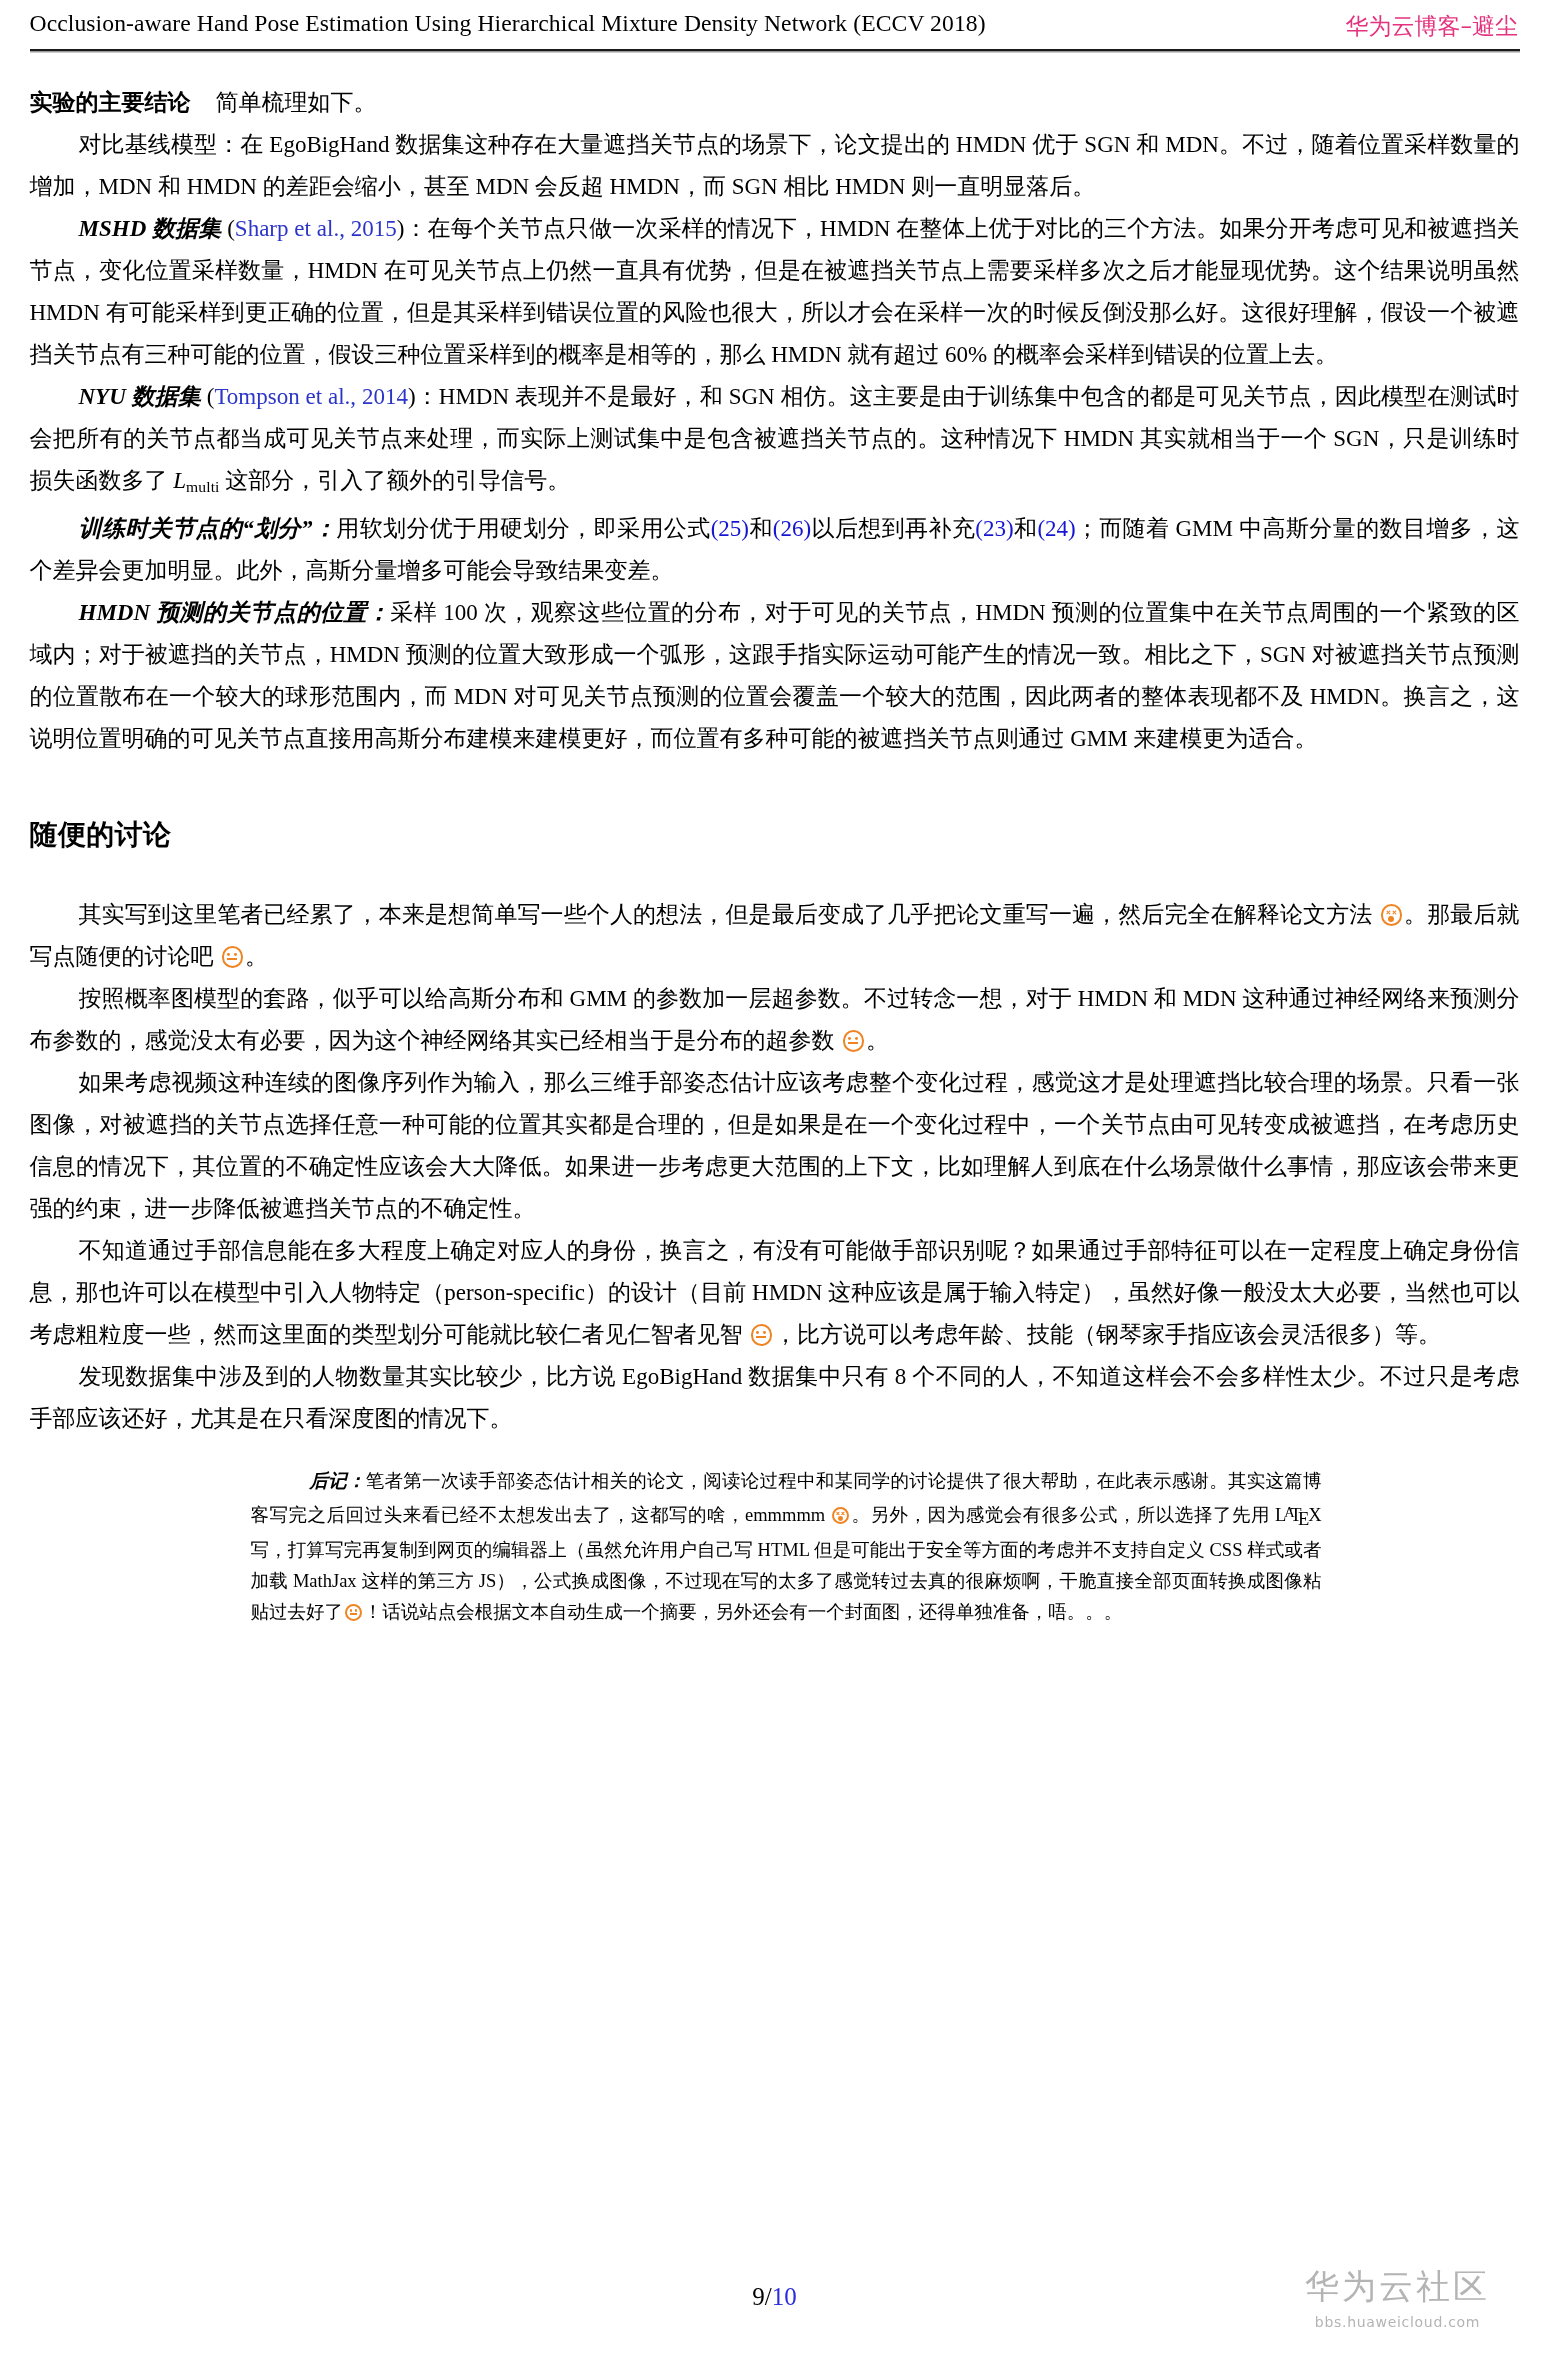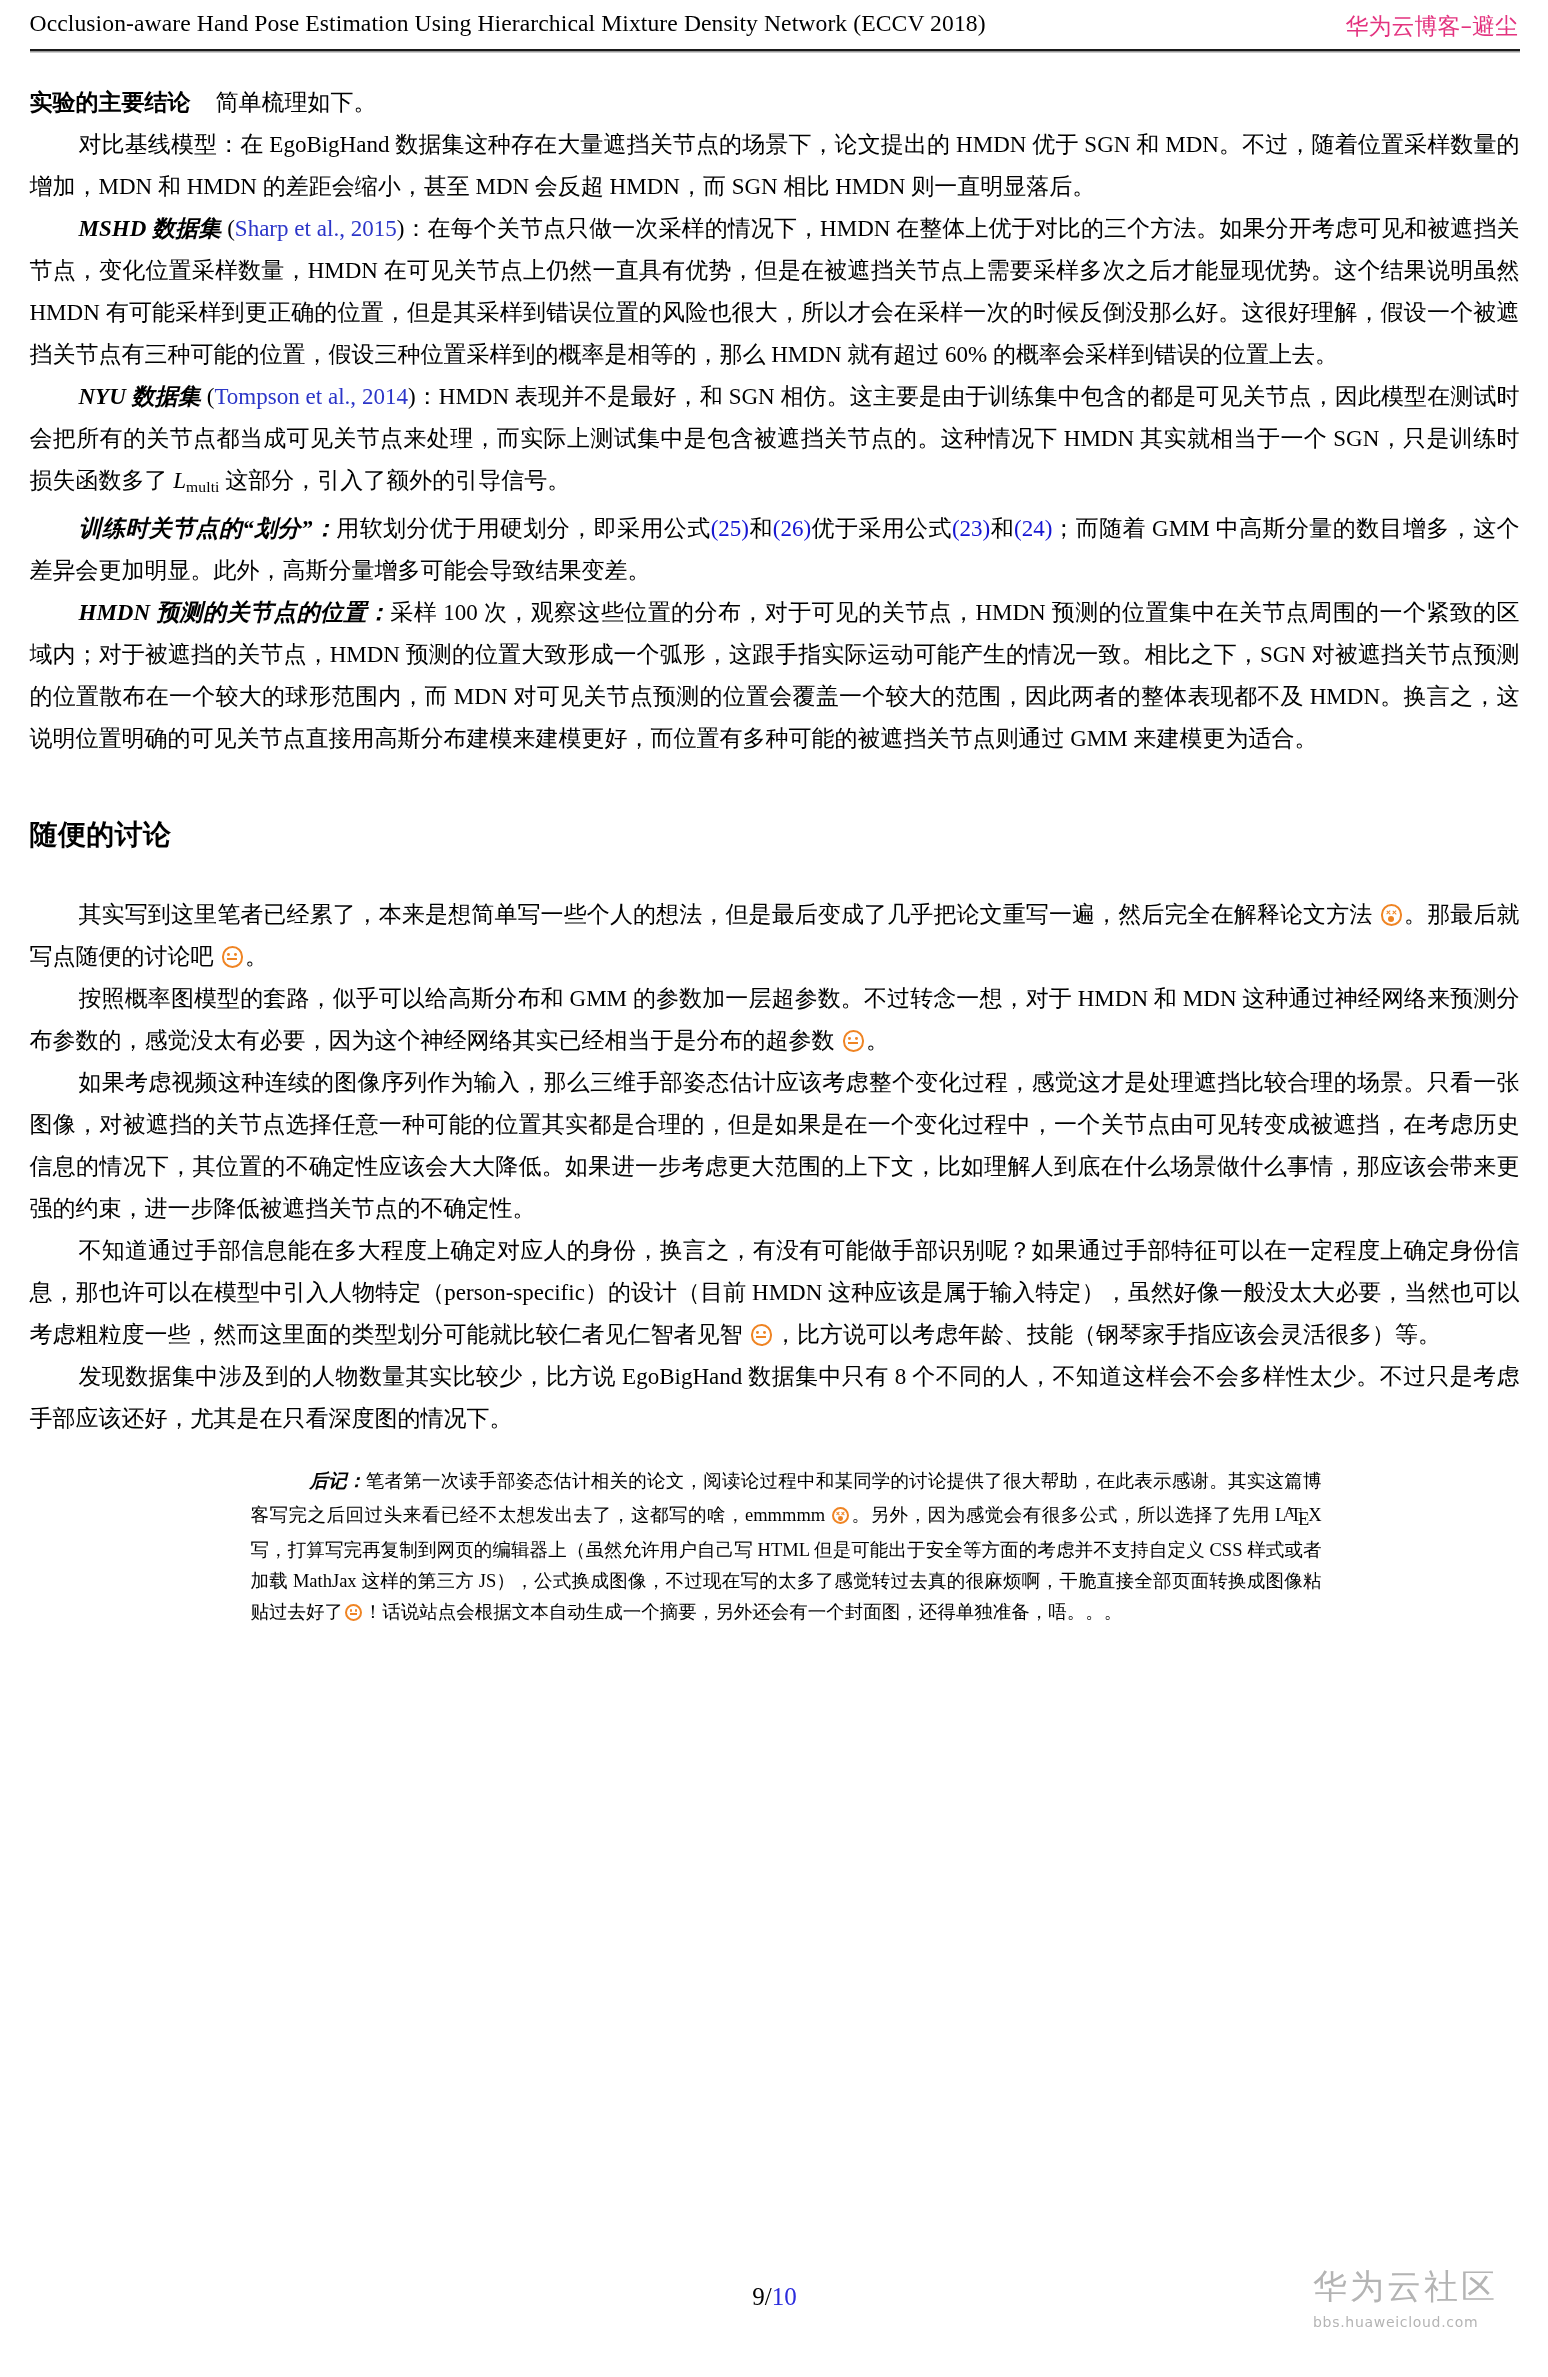--- a/index.html
+++ b/index.html
@@ -178,22 +178,23 @@
     bottom: 66px;
     text-align: center;
     font-size: 25px;
     color: #000;
   }
   .folio .cur { color: #000; }
   .folio .tot { color: #2b2bdd; }
 
   .watermark {
     position: absolute;
-    right: 51px;
+    right: 59px;
     bottom: 47px;
+    text-align: center;
     color: #b4b4b4;
     user-select: none;
   }
   .watermark .wm-main {
     font-size: 34px;
     letter-spacing: 3px;
     font-family: "DejaVu Sans", "Liberation Sans", sans-serif;
     line-height: 40px;
   }
   .watermark .wm-sub {
@@ -217,21 +218,21 @@
   <div class="column">
 
     <p><span class="lead">实验的主要结论</span><span class="lead-gap"></span><span>简单梳理如下。</span></p>
 
     <p class="indent">对比基线模型：在 EgoBigHand 数据集这种存在大量遮挡关节点的场景下，论文提出的 HMDN 优于 SGN 和 MDN。不过，随着位置采样数量的增加，MDN 和 HMDN 的差距会缩小，甚至 MDN 会反超 HMDN，而 SGN 相比 HMDN 则一直明显落后。</p>
 
     <p class="indent"><span class="italic-lead">MSHD 数据集</span><span> (</span><span class="cite">Sharp et al., 2015</span><span>)：</span><span>在每个关节点只做一次采样的情况下，HMDN 在整体上优于对比的三个方法。如果分开考虑可见和被遮挡关节点，变化位置采样数量，HMDN 在可见关节点上仍然一直具有优势，但是在被遮挡关节点上需要采样多次之后才能显现优势。这个结果说明虽然 HMDN 有可能采样到更正确的位置，但是其采样到错误位置的风险也很大，所以才会在采样一次的时候反倒没那么好。这很好理解，假设一个被遮挡关节点有三种可能的位置，假设三种位置采样到的概率是相等的，那么 HMDN 就有超过 60% 的概率会采样到错误的位置上去。</span></p>
 
     <p class="indent"><span class="italic-lead">NYU 数据集</span><span> (</span><span class="cite">Tompson et al., 2014</span><span>)：</span><span>HMDN 表现并不是最好，和 SGN 相仿。这主要是由于训练集中包含的都是可见关节点，因此模型在测试时会把所有的关节点都当成可见关节点来处理，而实际上测试集中是包含被遮挡关节点的。这种情况下 HMDN 其实就相当于一个 SGN，只是训练时损失函数多了 </span><span class="mathit">L</span><span class="sub">multi</span><span> 这部分，引入了额外的引导信号。</span></p>
 
-    <p class="indent"><span class="italic-lead">训练时关节点的“划分”：</span><span>用软划分优于用硬划分，即采用公式</span><span class="eqref">(25)</span><span>和</span><span class="eqref">(26)</span><span>优于采用公式</span><span class="eqref">(23)</span><span>和</span><span class="eqref">(24)</span><span>；而随着 GMM 中高斯分量的数目增多，这个差异会更加明显。此外，高斯分量增多可能会导致结果变差。</span></p>
+    <p class="indent"><span class="italic-lead">训练时关节点的“划分”：</span><span>用软划分优于用硬划分，即采用公式</span><span class="eqref">(25)</span><span>和</span><span class="eqref">(26)</span><span>以后想到再补充</span><span class="eqref">(23)</span><span>和</span><span class="eqref">(24)</span><span>；而随着 GMM 中高斯分量的数目增多，这个差异会更加明显。此外，高斯分量增多可能会导致结果变差。</span></p>
 
     <p class="indent"><span class="italic-lead">HMDN 预测的关节点的位置：</span><span>采样 100 次，观察这些位置的分布，对于可见的关节点，HMDN 预测的位置集中在关节点周围的一个紧致的区域内；对于被遮挡的关节点，HMDN 预测的位置大致形成一个弧形，这跟手指实际运动可能产生的情况一致。相比之下，SGN 对被遮挡关节点预测的位置散布在一个较大的球形范围内，而 MDN 对可见关节点预测的位置会覆盖一个较大的范围，因此两者的整体表现都不及 HMDN。换言之，这说明位置明确的可见关节点直接用高斯分布建模来建模更好，而位置有多种可能的被遮挡关节点则通过 GMM 来建模更为适合。</span></p>
 
     <div class="gap-xl"></div>
 
     <h2 class="section">随便的讨论</h2>
 
     <div class="gap-lg"></div>
 
     <p class="indent"><span>其实写到这里笔者已经累了，本来是想简单写一些个人的想法，但是最后变成了几乎把论文重写一遍，然后完全在解释论文方法 </span><span class="emoji dizzy"><i class="ey l"></i><i class="ey r"></i><i class="ey m"></i></span><span>。那最后就写点随便的讨论吧 </span><span class="emoji neutral"><i class="ey l"></i><i class="ey r"></i><i class="ey m"></i></span><span>。</span></p>

